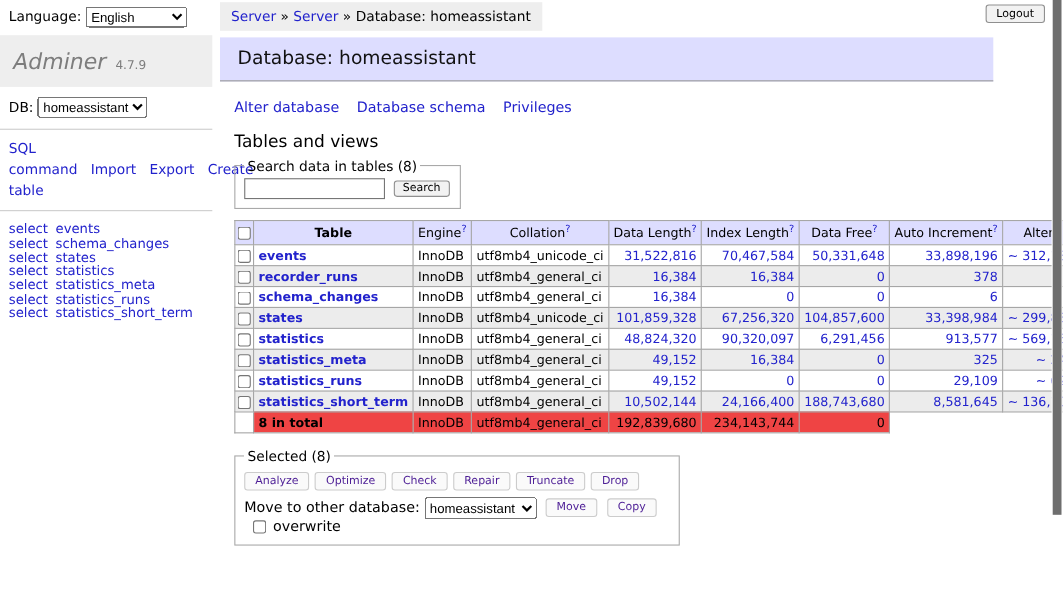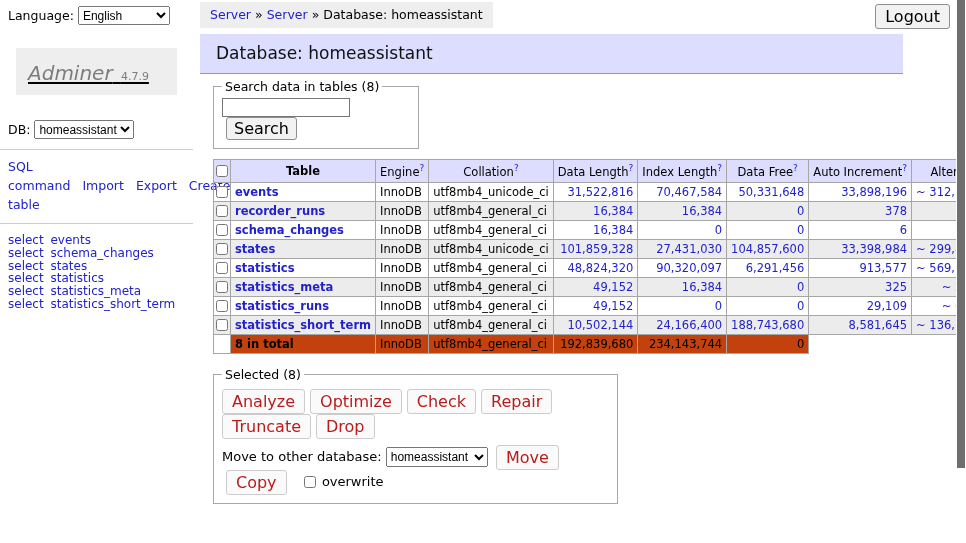--- a/index.html
+++ b/index.html
@@ -7,38 +7,38 @@
   body {
     width: 966px; height: 543px; position: relative; overflow: hidden;
     background: #fff; font-family: "DejaVu Sans", sans-serif; font-size: 13px; color: #000;
   }
   a.lnk { color: #2222cc; text-decoration: none; cursor: pointer; }
 
   
   .sidebar { position: absolute; left: 0; top: 0; width: 193px; height: 543px; background: #fff; }
   .lang-row { padding: 6px 8px 7px; font-size: 12.5px; }
   .lang-row select { width: 92px; font-size: 12px; height: 19px; }
-  .logo { margin: 16px; background: #eee; padding: 8px 12px 9px; font-weight: normal; text-decoration: underline; }
+  .logo { margin: 0; background: #eee; padding: 8px 12px 9px; font-weight: normal; }
   .logo-name { font-style: italic; font-size: 20px; color: #7d7d7d; }
   .logo-version { font-size: 11px; color: #7d7d7d; }
   .db-row { padding: 9px 8px 10px; border-bottom: 1px solid #ccc; font-size: 12.5px; }
   .db-row select { width: 100px; font-size: 12px; height: 19px; }
   .menu-links { margin: 0; padding: 8px 8px 9px; border-bottom: 1px solid #ccc; line-height: 1.5; font-size: 12.5px; width: 193px; }
   .menu-links a { margin-right: 12px; }
   .table-list { list-style: none; margin: 0; padding: 10px 8px; }
   .table-list li { font-size: 12px; line-height: 12.7px; white-space: nowrap; }
   .table-list a { margin-right: 3px; }
 
   
   .main { position: absolute; left: 200px; top: 0; width: 766px; }
   .breadcrumb { display: inline-block; background: #eee; margin-top: 2px; padding: 5px 10px 6px; font-size: 12.5px; }
   .breadcrumb .sep { color: #000; margin: 0 4px; }
   .logout { position: absolute; top: 4px; right: 16px; }
   .btn {
-    font-family: "DejaVu Sans", sans-serif; font-size: 16px; color: #000;
+    font-family: "DejaVu Sans", sans-serif; font-size: 10px; color: #000;
     background: #f2f2f2; border: 1px solid #8f8f8f; border-radius: 3px; padding: 2px 9px; cursor: pointer;
   }
   .page-title {
     margin: 6px 0 0; width: 703px; background: #ddddff; border-bottom: 1px solid #999;
     padding: 9px 16px 10px; font-size: 17px; font-weight: normal; color: #111;
   }
   .links-row { margin: 17px 0 0 13px; font-size: 13px; }
   .links-row a { margin-right: 16px; }
   h3.sec { margin: 14px 0 0 13px; font-size: 15.5px; font-weight: normal; color: #000; }
 
@@ -51,31 +51,31 @@
   table.tables { margin: 10px 0 0 13px; border-collapse: collapse; font-size: 11.5px; }
   .tables th, .tables td { border: 1px solid #a6a6a6; padding: 2px 4px; height: 17px; white-space: nowrap; }
   .tables thead th { background: #ddddff; font-weight: normal; text-align: center; padding: 3px 4px; }
   .tables thead th.c-table { font-weight: bold; text-align: center; }
   .tables sup.help { color: #2222cc; font-size: 9px; cursor: pointer; }
   .tables td.num { text-align: right; }
   .tables td.chk, .tables th.chk { text-align: center; width: 18px; padding: 1px 2px; }
   .tables tr.alt td { background: #ececec; }
   .tables tr.alt td.chk { background: #ececec; }
   .tables td .tbl-link { font-weight: bold; }
-  .tables tr.total td { background: #c2410c; font-size: 11.5px; }
+  .tables tr.total td { background: #ef4444; font-size: 11.5px; }
   .tables tr.total td.chk { background: #fff; }
   .tables tr.total td.name { font-weight: bold; }
   .tables input[type=checkbox] { margin: 0; width: 12px; height: 12px; vertical-align: middle; }
   .c-table { width: 116px; } .c-engine { width: 40px; } .c-coll { width: 100px; }
   .c-dlen { width: 68px; } .c-ilen { width: 72px; } .c-free { width: 62px; }
   .c-auto { width: 78px; } .c-rows { width: 62px; }
 
   .selected-fs { margin: 13px 0 0 13px; width: 405px; }
   .btn-row { margin: 3px 0 6px; }
-  .btn-row .btn, .btn.disabled { color: #b91c1c; background: #fafafa; border-color: #ccc; cursor: default; margin-right: 5px; }
+  .btn-row .btn, .btn.disabled { color: #4c1d95; background: #fafafa; border-color: #ccc; cursor: default; margin-right: 5px; }
   .move-row { font-size: 13px; }
   .move-row select { width: 102px; font-size: 12px; height: 20px; vertical-align: middle; }
   .move-row .btn { margin-left: 4px; vertical-align: middle; text-align: right; }
   .move-row input[type=checkbox] { margin: 0 2px 0 8px; vertical-align: middle; width: 12px; height: 12px; }
 
   
   .scrollbar { position: absolute; right: 0; top: 0; width: 10px; height: 543px; background: #fff; }
   .scrollbar .thumb { position: absolute; top: 0; right: 1px; width: 8px; height: 468px; background: #6e6e6e; }
 </style>
 </head>
@@ -94,30 +94,33 @@
     <label>DB:</label>
     <select><option>homeassistant</option></select>
   </div>
   <p class="menu-links"><a class="lnk">SQL command</a><a class="lnk">Import</a><a class="lnk">Export</a><a class="lnk">Create table</a></p>
   <ul class="table-list" id="table-list">
       <li><a class="lnk">select</a> <a class="lnk">events</a></li>
       <li><a class="lnk">select</a> <a class="lnk">schema_changes</a></li>
       <li><a class="lnk">select</a> <a class="lnk">states</a></li>
       <li><a class="lnk">select</a> <a class="lnk">statistics</a></li>
       <li><a class="lnk">select</a> <a class="lnk">statistics_meta</a></li>
+      <li><a class="lnk">select</a> <a class="lnk">statistics_runs</a></li>
       <li><a class="lnk">select</a> <a class="lnk">statistics_short_term</a></li>
     </ul>
 </div>
 
 <div class="main">
   <div class="breadcrumb" id="breadcrumb"><a class="lnk">Server</a><span class="sep">»</span><a class="lnk">Server</a><span class="sep">»</span><span>Database: homeassistant</span></div>
   <button class="btn logout">Logout</button>
   <h2 class="page-title">Database: homeassistant</h2>
 
-
+  <p class="links-row"><a class="lnk">Alter database</a><a class="lnk">Database schema</a><a class="lnk">Privileges</a></p>
+
+  <h3 class="sec">Tables and views</h3>
 
   <fieldset class="search-fs">
     <legend>Search data in tables (8)</legend>
     <input type="text" style="">
     <button class="btn">Search</button>
   </fieldset>
 
   <table class="tables" id="tables-table">
     <thead>
         <tr id="tables-head">
@@ -165,21 +168,21 @@
           <td class="num"><a class="lnk">0</a></td>
           <td class="num"><a class="lnk">6</a></td>
           <td class="num"><a class="lnk">~ 3</a></td>
         </tr>
         <tr class="alt">
           <td class="chk"><input type="checkbox" style=""></td>
           <td><a class="lnk tbl-link">states</a></td>
           <td>InnoDB</td>
           <td>utf8mb4_unicode_ci</td>
           <td class="num"><a class="lnk">101,859,328</a></td>
-          <td class="num"><a class="lnk">27,431,030</a></td>
+          <td class="num"><a class="lnk">67,256,320</a></td>
           <td class="num"><a class="lnk">104,857,600</a></td>
           <td class="num"><a class="lnk">33,398,984</a></td>
           <td class="num"><a class="lnk">~ 299,833</a></td>
         </tr>
         <tr>
           <td class="chk"><input type="checkbox" style=""></td>
           <td><a class="lnk tbl-link">statistics</a></td>
           <td>InnoDB</td>
           <td>utf8mb4_general_ci</td>
           <td class="num"><a class="lnk">48,824,320</a></td>

